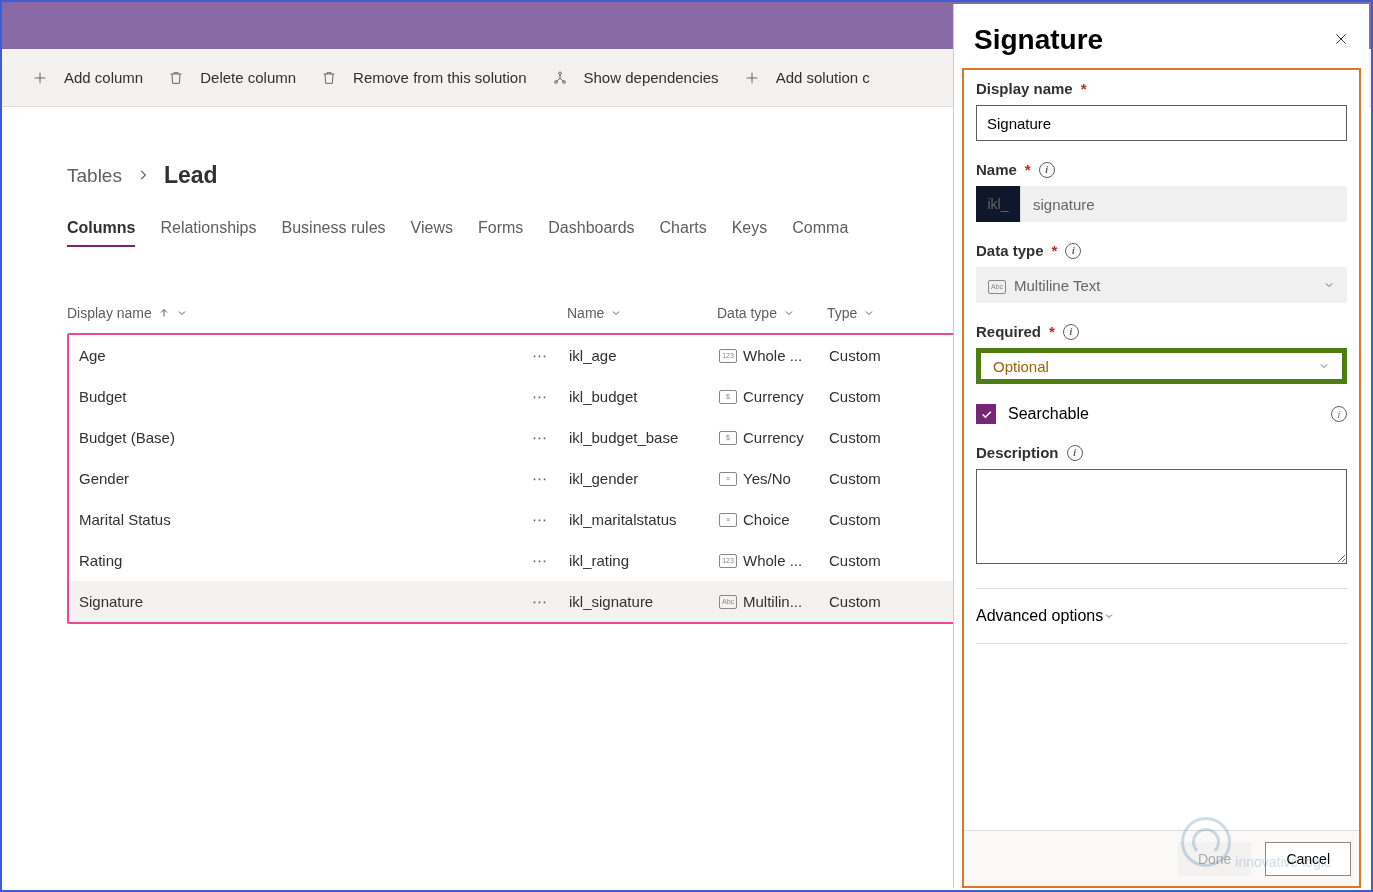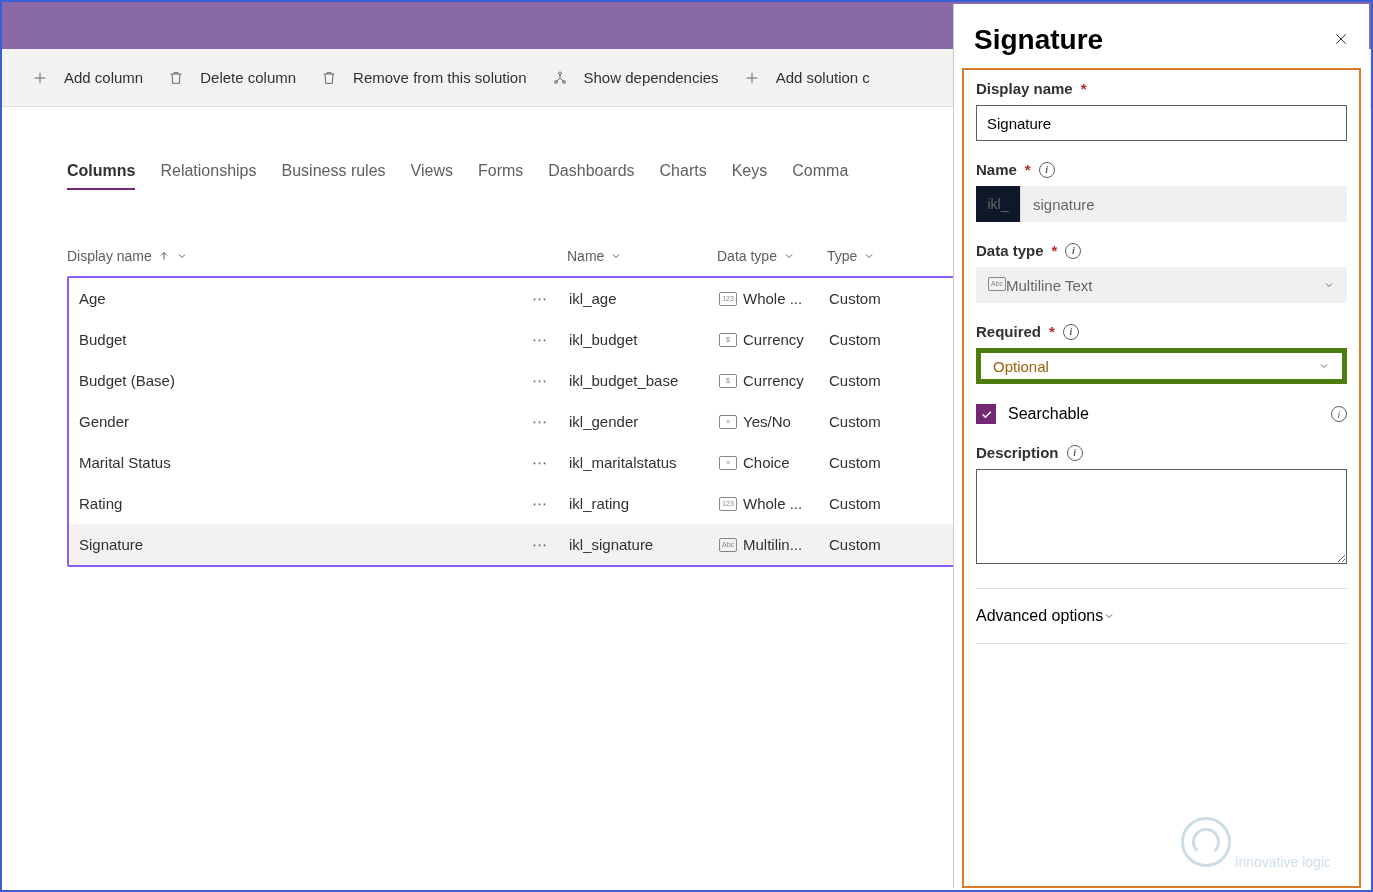--- a/index.html
+++ b/index.html
@@ -32,21 +32,21 @@
 .tbl-header, .tbl-row { display: grid; grid-template-columns: 500px 150px 110px 100px; align-items: center; height: 41px; font-size: 15px; }
 .tbl-header { color: #605e5c; font-size: 14px; }
 .tbl-header .cell { display: flex; align-items: center; gap: 6px; }
 .tbl-header svg { width: 12px; height: 12px; stroke: #605e5c; stroke-width: 2; fill: none; }
 .tbl-row { color: #323130; }
 .tbl-row.selected { background: #f3f2f1; }
 .cell.dname { display: flex; align-items: center; justify-content: space-between; padding-right: 20px; padding-left: 10px; }
 .more-dots { color: #605e5c; letter-spacing: 2px; cursor: pointer; }
 .cell.datatype { display: flex; align-items: center; gap: 6px; }
 .type-icon { width: 18px; height: 14px; border: 1px solid #888; border-radius: 2px; font-size: 7px; display: flex; align-items: center; justify-content: center; color: #888; flex-shrink: 0; }
-.highlight-box { border: 2px solid #8b5cf6; border-radius: 2px; }
+.highlight-box { border: 2px solid #ec4899; border-radius: 2px; }
 
 
 .panel { position: absolute; top: 2px; right: 2px; bottom: 2px; width: 416px; background: #fff; border-left: 1px solid #ccc; padding: 20px 0 0 0; display: flex; flex-direction: column; overflow: hidden; }
 .panel-header { display: flex; align-items: center; justify-content: space-between; padding: 0 20px 12px 20px; }
 .panel-header h1 { font-size: 28px; font-weight: 600; }
 .close-btn { background: none; border: none; cursor: pointer; }
 .close-btn svg { width: 16px; height: 16px; stroke: #323130; stroke-width: 1.5; fill: none; }
 .panel-body { border: 2px solid #d87a2a; margin: 0 8px; padding: 10px 12px 0 12px; flex: 1; display: flex; flex-direction: column; }
 .form-group { margin-bottom: 20px; }
 .form-label { font-size: 15px; font-weight: 600; color: #323130; margin-bottom: 8px; display: flex; align-items: center; gap: 8px; }
@@ -122,20 +122,27 @@
   </button>
   <button class="tb-btn">
     <svg viewBox="0 0 24 24">
         <path d="M12 4v16M4 12h16"></path>
       </svg>
     <span>Add solution c</span>
   </button>
 </div>
 
 <div class="content">
+  <div class="breadcrumb">
+    <span class="bc-item">Tables</span>
+    <span class="bc-sep"><svg viewBox="0 0 24 24">
+          <path d="M9 5l7 7-7 7"></path>
+        </svg></span>
+    <span class="bc-current">Lead</span>
+  </div>
 
   <div class="tabs">
     <div class="tab active">Columns</div>
     <div class="tab">Relationships</div>
     <div class="tab">Business rules</div>
     <div class="tab">Views</div>
     <div class="tab">Forms</div>
     <div class="tab">Dashboards</div>
     <div class="tab">Charts</div>
     <div class="tab">Keys</div>
@@ -292,21 +299,21 @@
       </div>
     </div>
 
     <div class="form-group">
       <div class="form-label">
         <span>Data type</span>
           <span class="req">*</span>
         <span class="info-icon">i</span>
       </div>
       <div class="select-box">
-        <span style="display:flex;align-items:flex-start;">
+        <span style="display:flex;align-items:flex-end;gap:8px;">
             <span class="type-icon">Abc</span>
             <span>Multiline Text</span>
           </span>
         <svg class="chev" viewBox="0 0 24 24">
             <path d="M6 9l6 6 6-6"></path>
           </svg>
       </div>
     </div>
 
     <div class="form-group">
@@ -345,18 +352,22 @@
 
     <div class="advanced-row">
       <span>Advanced options</span>
       <svg class="chev" viewBox="0 0 24 24">
           <path d="M6 9l6 6 6-6"></path>
         </svg>
     </div>
 
     <div class="spacer"></div>
 
+    <div class="panel-footer">
+      <button class="btn-done">Done</button>
+      <button class="btn-cancel">Cancel</button>
+    </div>
   </div>
 </div>
 
 <div class="watermark">
   <span class="logo"></span> innovative logic
 </div>
 
 </body></html>

